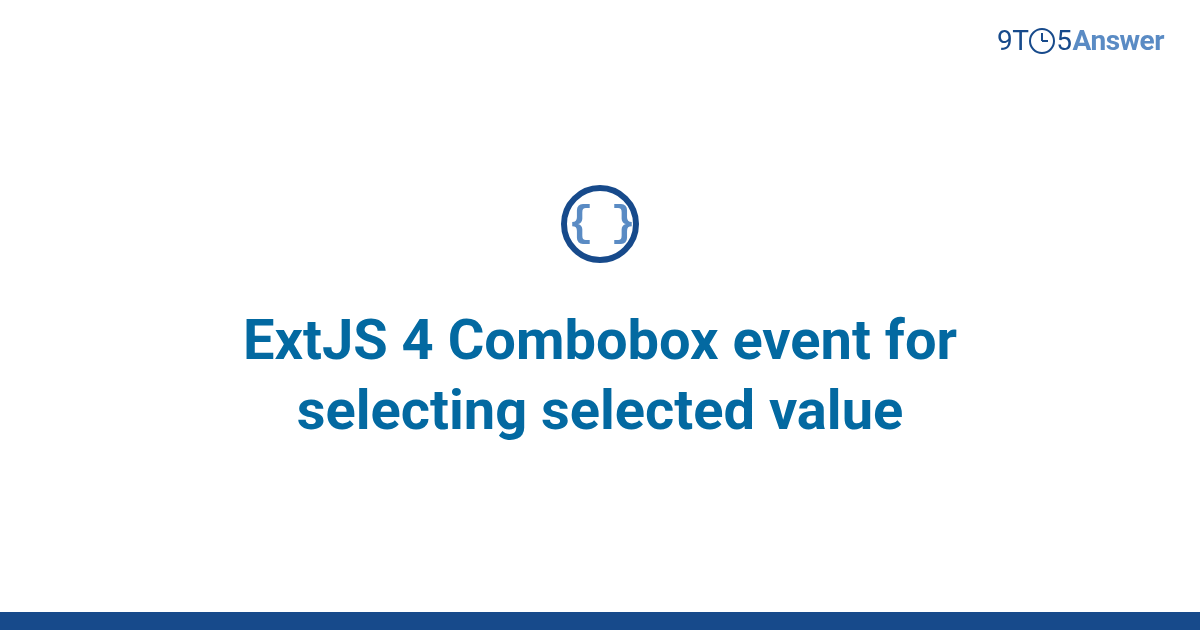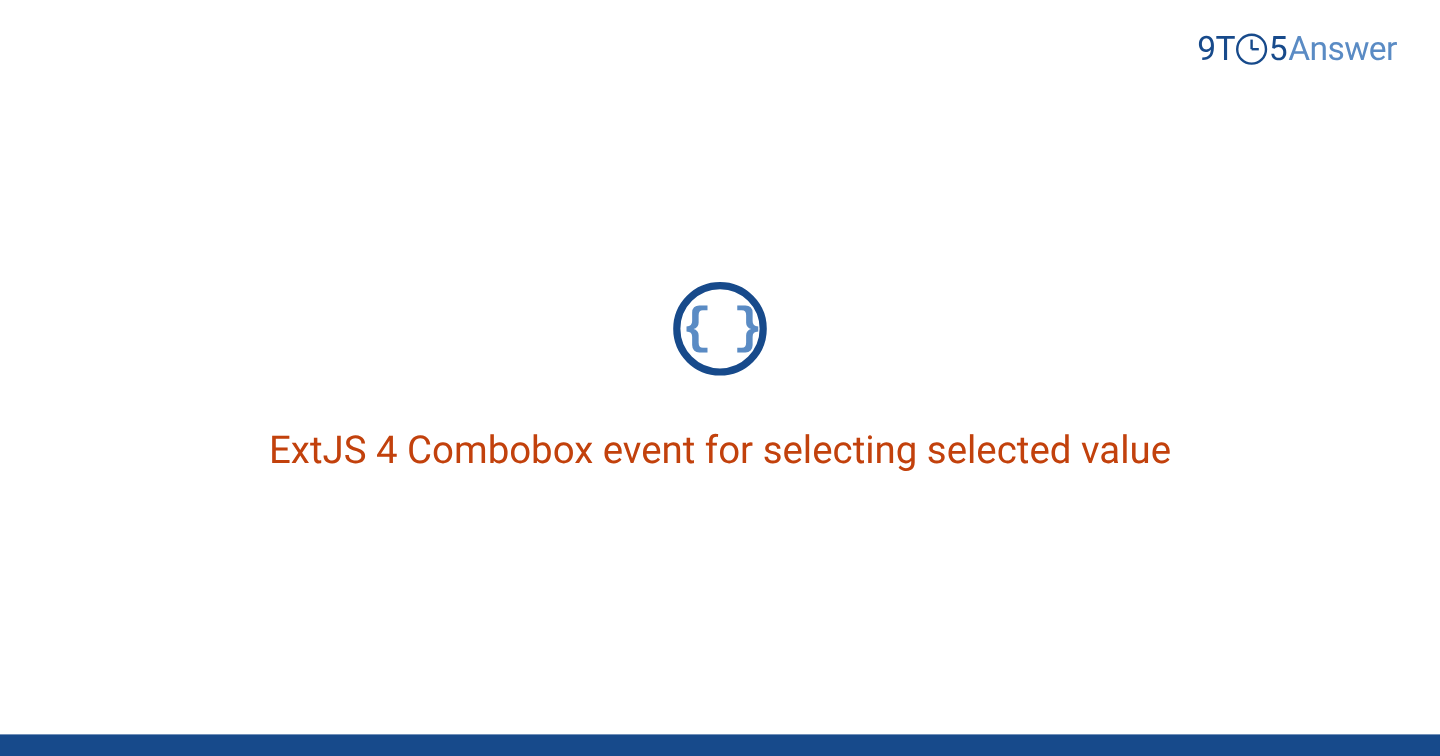--- a/index.html
+++ b/index.html
@@ -60,21 +60,21 @@
       width: 6px;
       height: 2px;
       background: #174a8b;
       top: 10px;
       left: 50%;
     }
     .logo .five {
       font-weight: 400;
     }
     .logo .answer {
-      font-weight: 400;
+      font-weight: 700;
       color: #5a8bc4;
       margin-left: 1px;
     }
     .content {
       position: absolute;
       top: 50%;
       left: 50%;
       transform: translate(-50%, -50%);
       text-align: center;
       width: 100%;
@@ -93,23 +93,23 @@
       display: flex;
       align-items: center;
       justify-content: center;
       font-size: 42px;
       font-weight: 700;
       color: #5a8bc4;
       font-family: "Courier New", monospace;
       letter-spacing: -4px;
     }
     .title {
-      font-size: 32px;
-      font-weight: 400;
-      color: #c2410c;
+      font-size: 56px;
+      font-weight: 700;
+      color: #0369a1;
       line-height: 1.25;
       max-width: 900px;
       margin: 0 auto;
     }
     .bottom-bar {
       position: absolute;
       bottom: 0;
       left: 0;
       right: 0;
       height: 18px;

